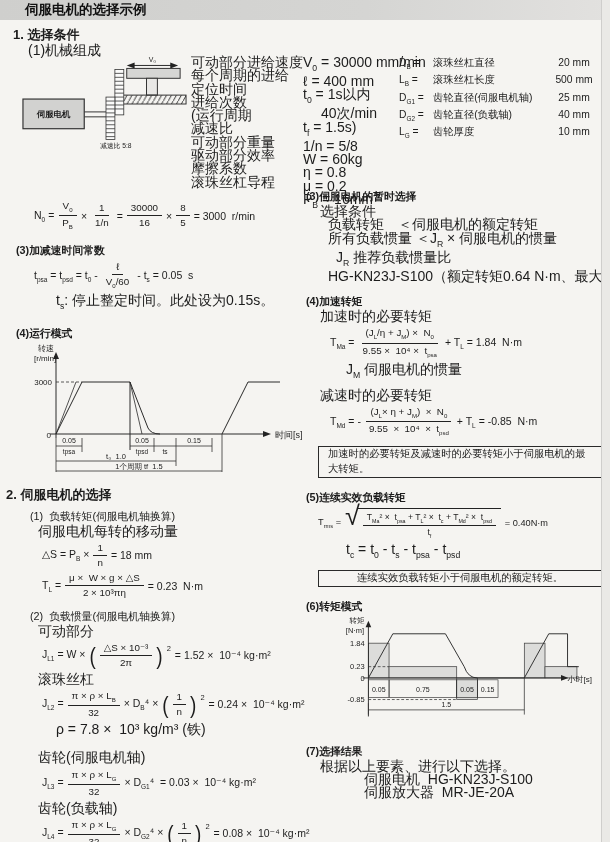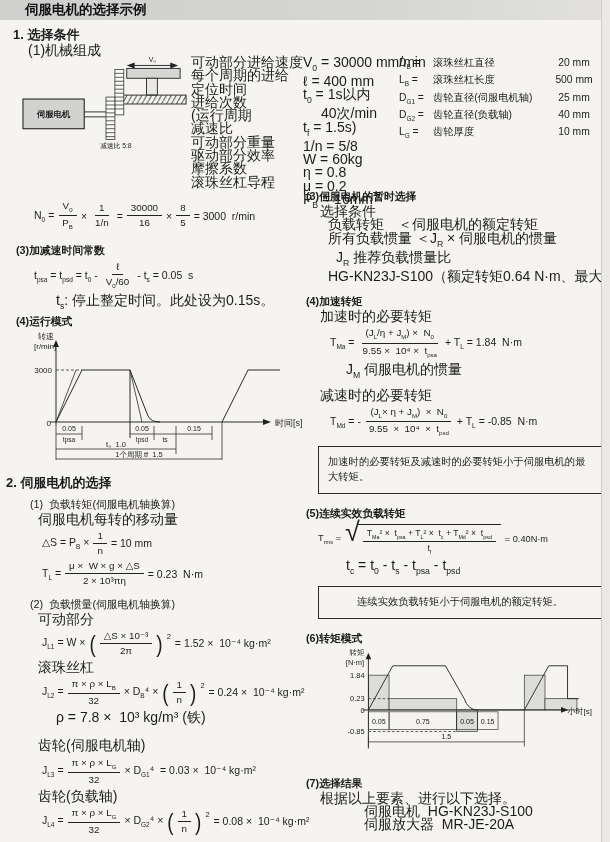--- a/index.html
+++ b/index.html
@@ -26,21 +26,21 @@
   .frac{display:inline-flex;flex-direction:column;align-items:center;margin:0 3px;text-align:center}
   .frac .num{padding:0 4px 1px;border-bottom:1px solid #222;font-size:9.8px;line-height:1.2}
   .frac .den{padding:1px 4px 0;font-size:9.8px;line-height:1.2}
   .formula.small .frac .num,.formula.small .frac .den{font-size:8.6px}
   .paren{display:inline-block;font-size:19px;font-weight:300;line-height:1;transform:scaleY(1.25);margin:0 0 2px}
   .exp{font-size:7.5px;position:relative;top:-7px}
   sub{font-size:0.62em}
   .sqrt{display:inline-flex;align-items:flex-start;margin:0 1px}
   .rad{font-size:27px;line-height:0.8;margin:-2px -2px 0 0}
   .under{border-top:1px solid #222;padding:3px 2px 0}
-  .warnbox{border:1.2px solid #2a2a2a;padding:8px 9px;font-size:10.3px;line-height:1.45;margin:8px 2px 0 12px}
+  .warnbox{border:1.2px solid #2a2a2a;padding:0 9px;font-size:10.3px;line-height:1.45;margin:8px 2px 0 12px}
   .ind1{margin-left:14px}.ind2{margin-left:22px}.ind3{margin-left:30px}.ind4{margin-left:40px}.ind5{margin-left:58px}
   svg{display:block}
   svg text{fill:#1c1c1c}
   .axis,.shape{stroke:#2a2a2a;fill:none}
 </style>
 </head>
 <body>
 
 <div class="page">
   <div class="titlebar">
@@ -164,21 +164,21 @@
     <div class="formula">
       <span>t<sub>psa</sub> = t<sub>psd</sub> = t<sub>0</sub> -</span>
       <span class="frac">
           <span class="num">ℓ</span>
           <span class="den">V<sub>0</sub>/60</span>
         </span>
       <span>- t<sub>s</sub> = 0.05&nbsp; s</span>
     </div>
     <div class="ln ind4">t<sub>s</sub>: 停止整定时间。此处设为0.15s。</div>
 
-    <div class="sechead" style="">(4)运行模式</div>
+    <div class="sechead" style="margin-top:12px">(4)运行模式</div>
 
     <svg width="292" height="134" viewBox="0 0 292 134" style="margin-left:2px">
       <g class="axis" stroke-width="1">
         <line x1="38" y1="16" x2="38" y2="96"></line>
         <line x1="32" y1="92" x2="246" y2="92"></line>
       </g>
       <polygon points="38,10 35,17 41,17" fill="#222"></polygon>
       <polygon points="253,92 245,89 245,95" fill="#222"></polygon>
       <text x="20" y="9" font-size="8">转速</text>
       <text x="16" y="19" font-size="8">[r/min]</text>
@@ -220,21 +220,21 @@
     <div class="big">2. 伺服电机的选择</div>
 
     <div class="sechead ind1" style="font-weight:normal">(1)&nbsp; 负载转矩(伺服电机轴换算)</div>
     <div class="ln ind2">伺服电机每转的移动量</div>
     <div class="formula" style="margin-left:24px">
       <span>△S = P<sub>B</sub> ×</span>
       <span class="frac">
           <span class="num">1</span>
           <span class="den">n</span>
         </span>
-      <span>= 10 mm</span>
+      <span>= 18 mm</span>
     </div>
     <div class="formula" style="margin-left:24px">
       <span>T<sub>L</sub> =</span>
       <span class="frac">
           <span class="num">μ ×&nbsp; W × g ×&nbsp;△S</span>
           <span class="den">2 × 10³πη</span>
         </span>
       <span>= 0.23&nbsp; N·m</span>
     </div>
 

